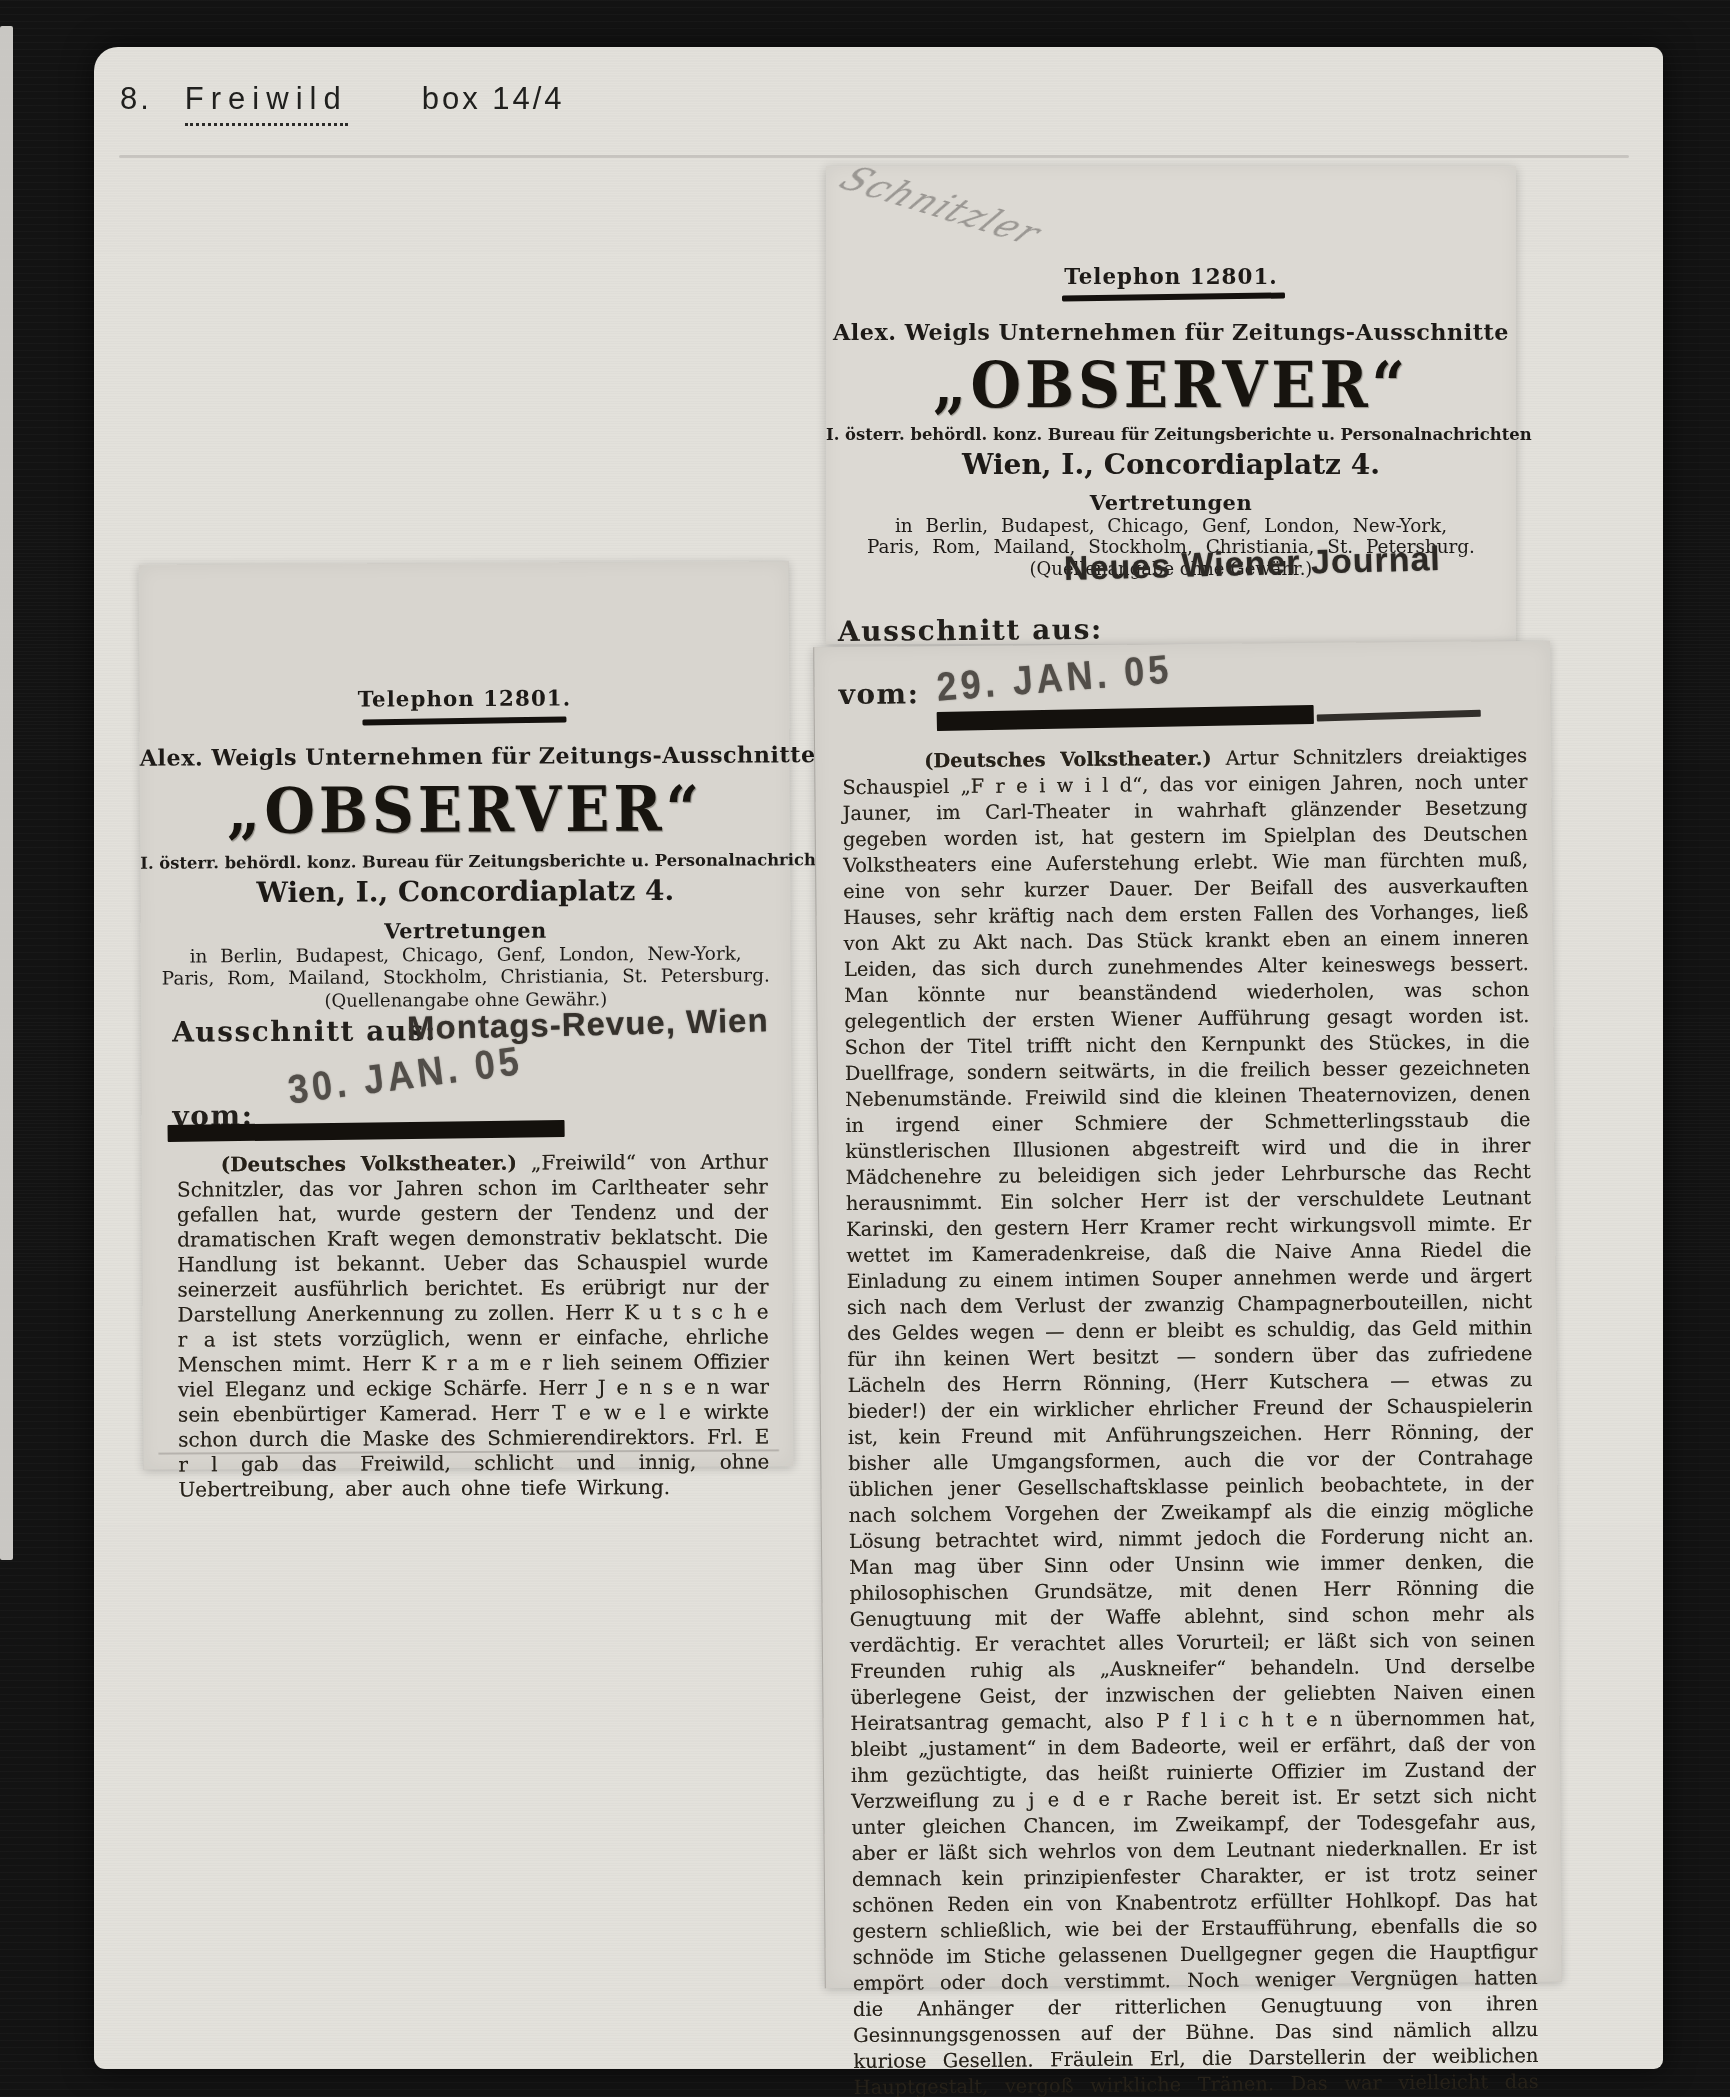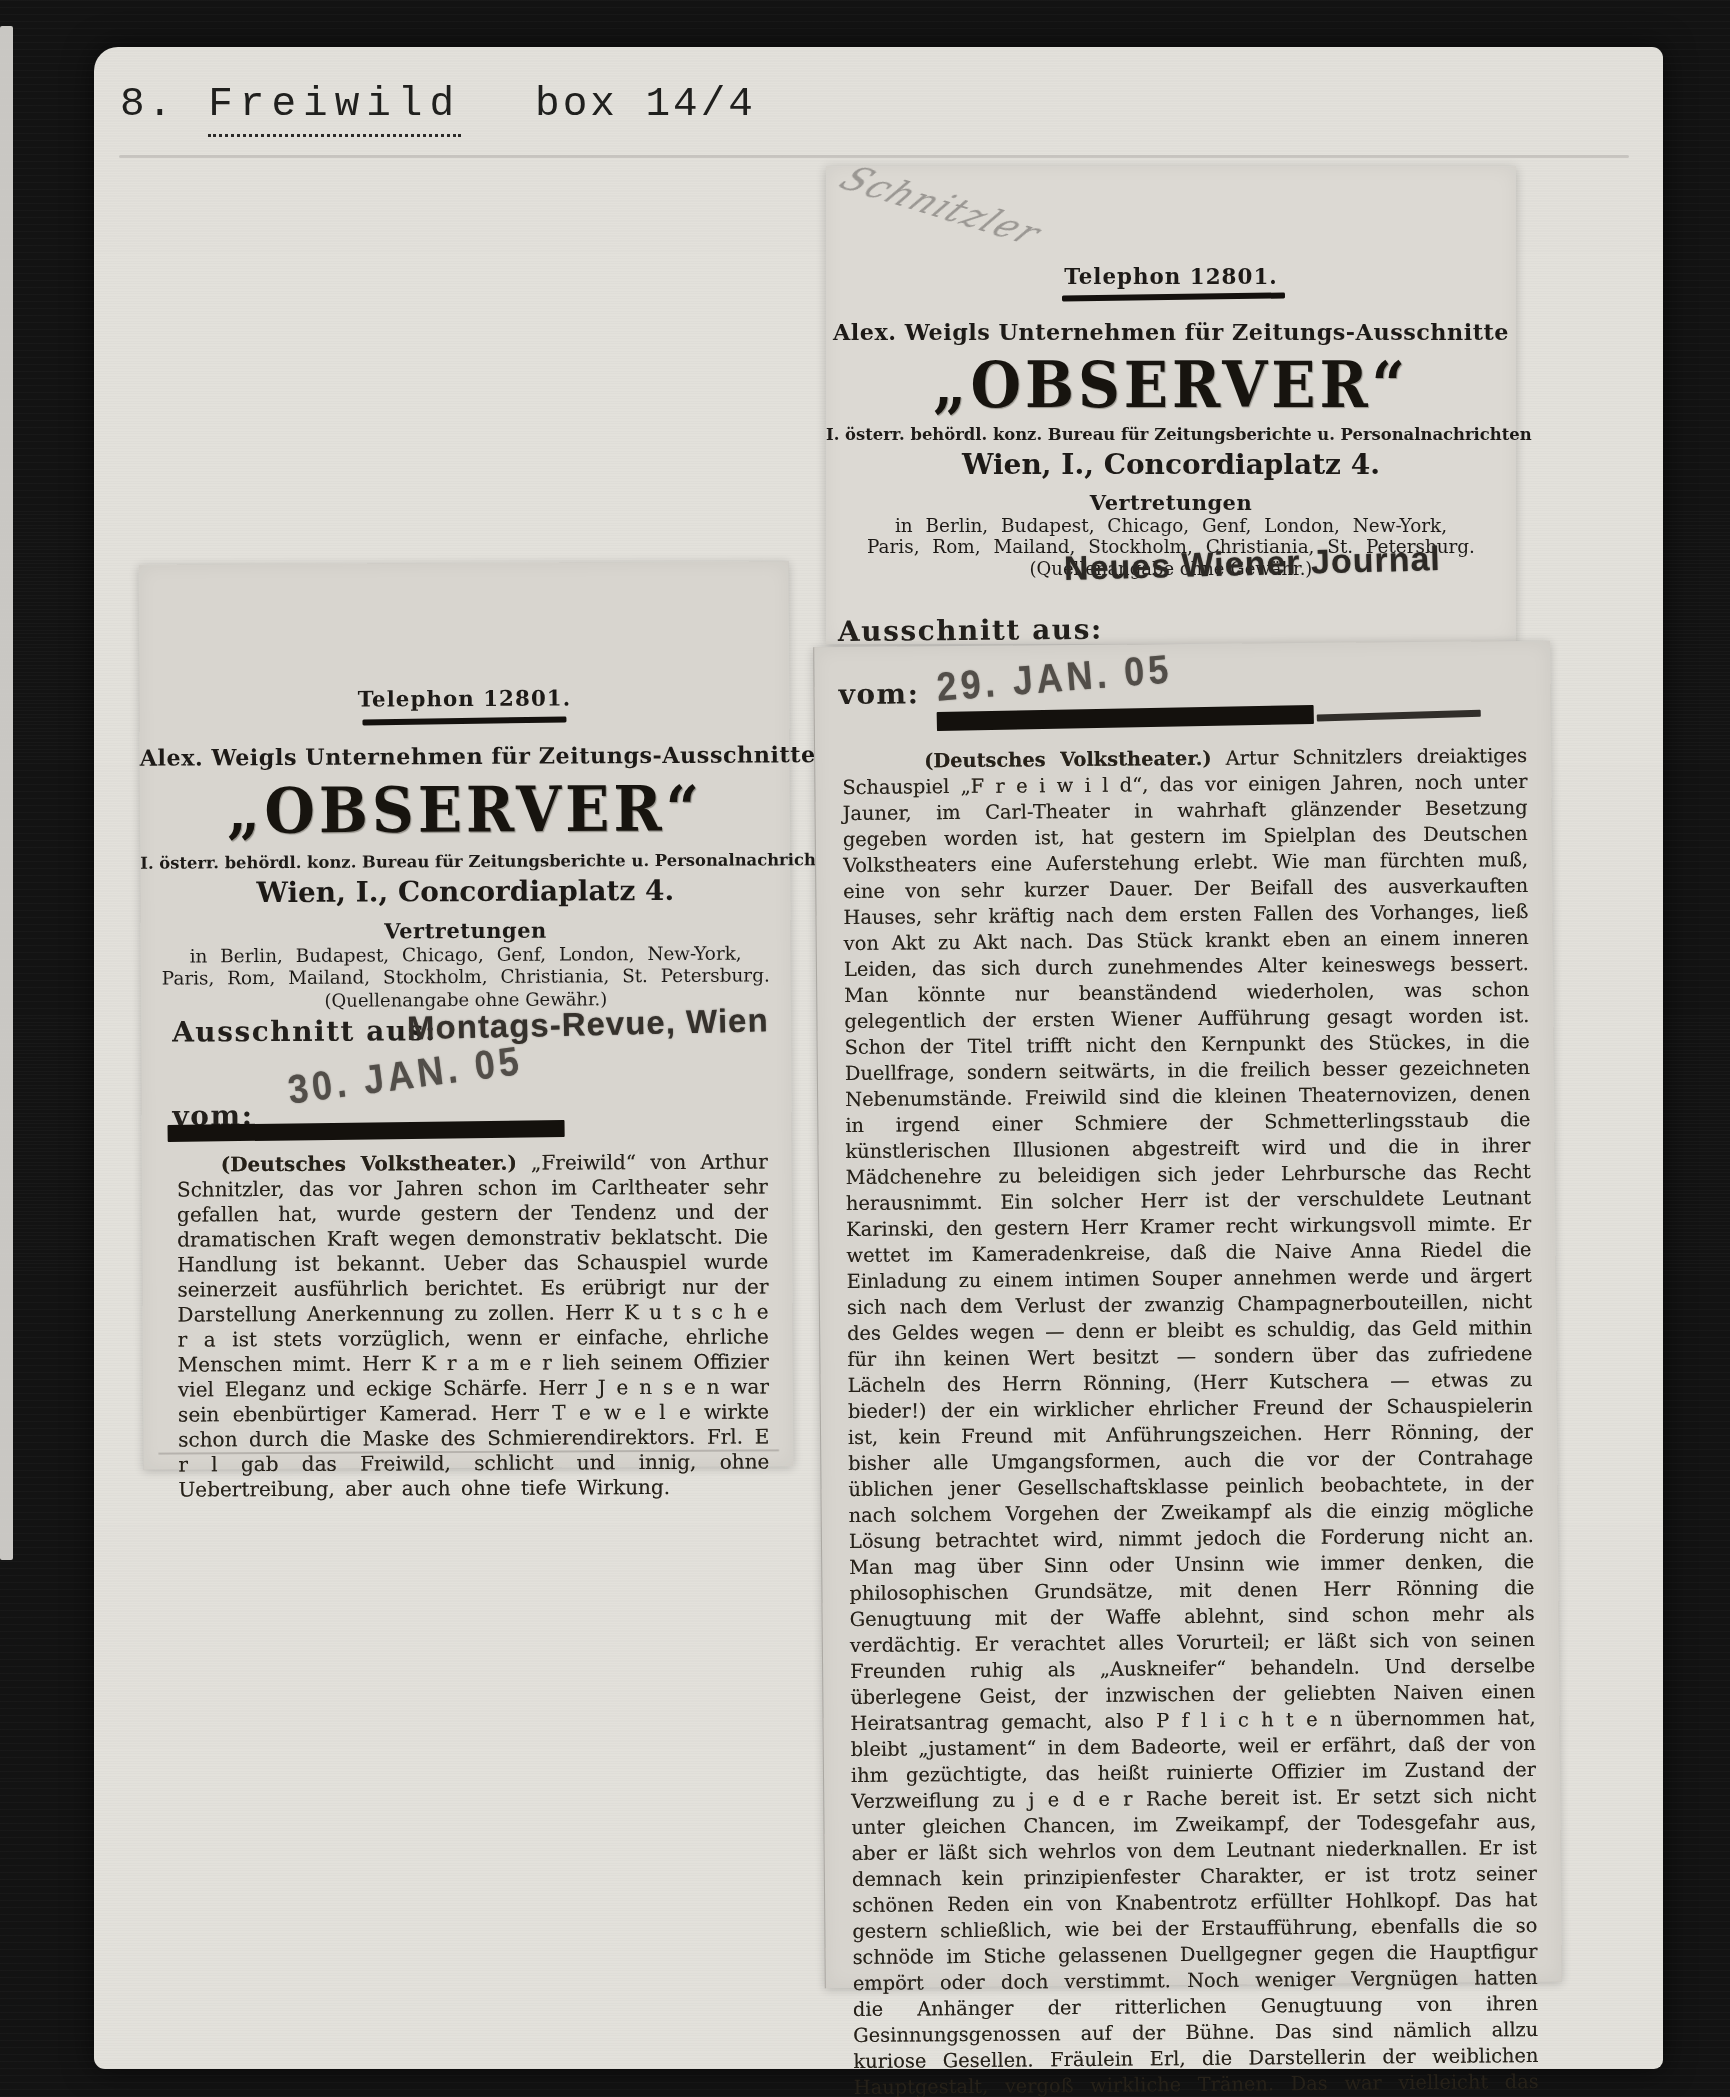--- a/index.html
+++ b/index.html
@@ -15,22 +15,22 @@
     background-image:repeating-linear-gradient(0deg, rgba(0,0,0,0.014) 0 1px, transparent 1px 2.5px);
     border-radius:24px 11px 9px 11px;
     box-shadow:0 0 30px rgba(0,0,0,0.6);
   }
   .edge-sliver{
     position:absolute;left:0;top:26px;width:13px;height:1534px;
     background:#d9d7d2;border-radius:2px;opacity:.92;
   }
   .archive-label{
     position:absolute;left:26px;top:34px;
-    font-family:Liberation Mono, monospace;
-    font-size:41px;color:#20201e;letter-spacing:3px;white-space:nowrap;
+    font-family:Liberation Sans, sans-serif;
+    font-size:31px;color:#20201e;letter-spacing:3px;white-space:nowrap;
   }
   .archive-label .num{margin-right:33px;}
   .archive-label .title{letter-spacing:7px;border-bottom:3.5px dotted #2b2b29;padding-bottom:7px;}
   .archive-label .box{margin-left:74px;}
   .smudge-line{
     position:absolute;left:25px;top:108px;width:1510px;height:2.5px;
     background:rgba(70,65,60,0.16);border-radius:1.5px;filter:blur(0.5px);
   }
   .clipping{
     position:absolute;

